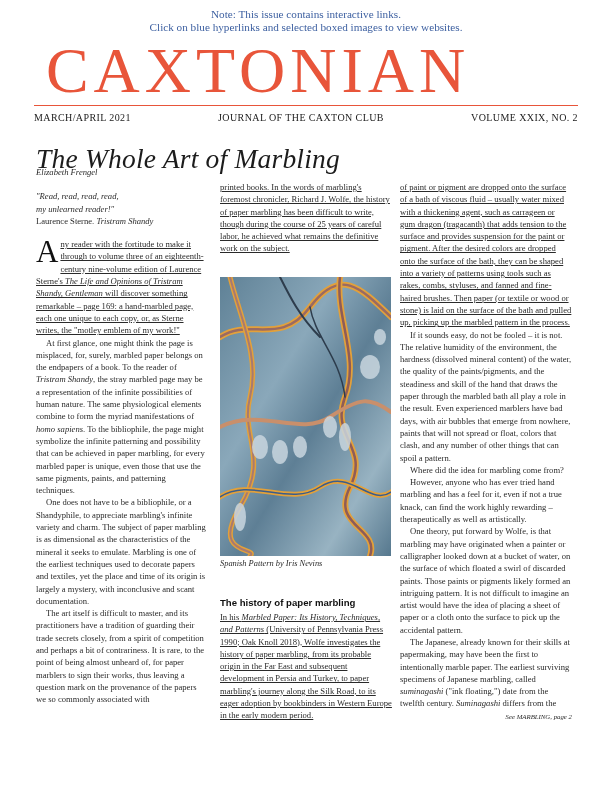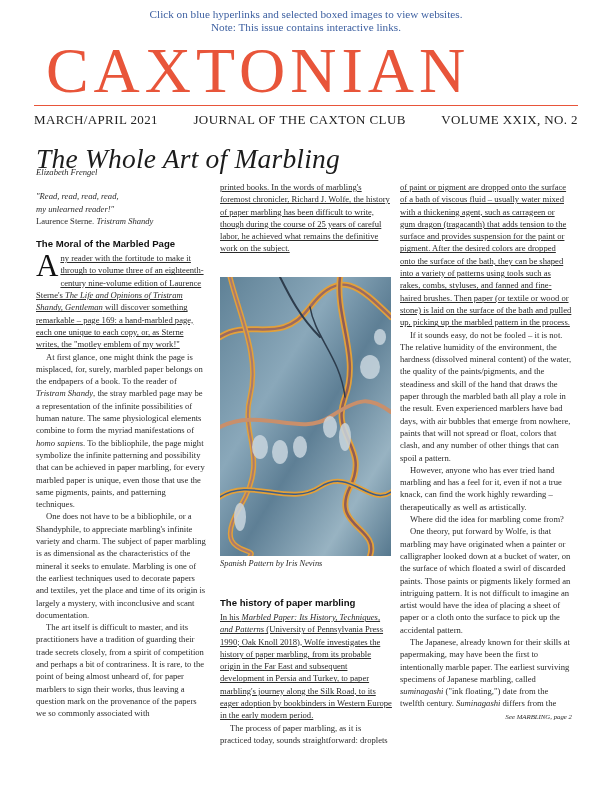--- a/index.html
+++ b/index.html
@@ -1,20 +1,20 @@
 <!DOCTYPE html>
 <html><head>
 <meta charset="utf-8">
 <style>
   html, body { margin: 0; padding: 0; background: #ffffff; }
   body { width: 612px; height: 792px; position: relative; overflow: hidden; font-family: "Liberation Serif", "DejaVu Serif", serif; color: #222; }
   .note { position: absolute; top: 8px; left: 0; width: 612px; text-align: center; color: #3c5fa0; font-size: 11.2px; line-height: 13px; }
   .masthead { position: absolute; top: 36px; left: 0; width: 516px; text-align: center; color: #e8553a; font-size: 64px; letter-spacing: 5px; line-height: 70px; font-family: "Liberation Serif", "DejaVu Serif", serif; }
   .rule { position: absolute; top: 105px; left: 34px; width: 544px; height: 1px; background: #e8553a; }
-  .dateline { position: absolute; top: 112px; left: 34px; width: 544px; font-size: 13px; letter-spacing: 0.4px; color: #222; display: flex; justify-content: space-between; text-transform: uppercase; }
+  .dateline { position: absolute; top: 112px; left: 34px; width: 544px; font-size: 10px; letter-spacing: 0.4px; color: #222; display: flex; justify-content: space-between; text-transform: uppercase; }
   .title { position: absolute; top: 143px; left: 36px; font-size: 27.5px; font-style: italic; font-weight: normal; color: #1c1c1c; letter-spacing: 0.2px; }
   .col { position: absolute; font-size: 8.6px; line-height: 12.3px; color: #2a2a2a; text-align: left; }
   .col p { margin: 0; text-indent: 10px; }
   .col p.noindent { text-indent: 0; text-decoration: underline; }
   .col1 { left: 36px; top: 166px; width: 170px; }
   .col2 { left: 220px; top: 181px; width: 172px; }
   .col3 { left: 400px; top: 181px; width: 172px; }
   .byline { font-style: italic; margin-bottom: 12px; }
   .epi { margin-bottom: 11px; }
   .epi .it { font-style: italic; }
@@ -23,42 +23,41 @@
   .it { font-style: italic; }
   .photo { position: absolute; left: 220px; top: 277px; width: 171px; height: 279px; overflow: hidden; background: #6e8fa3; }
   .caption { position: absolute; left: 220px; top: 559px; font-size: 8.4px; font-style: italic; color: #2a2a2a; text-align: right; }
   .col2b { left: 220px; top: 597px; width: 172px; }
   .see { text-align: right; font-style: italic; font-size: 6.8px; margin-top: 1px; }
 </style>
 </head>
 <body>
 
 <div class="note">
+  <div>Note: This issue contains interactive links.</div>
   <div>Click on blue hyperlinks and selected boxed images to view websites.</div>
-  <div>Note: This issue contains interactive links.</div>
 </div>
 
 <div class="masthead">CAXTONIAN</div>
 <div class="rule"></div>
 <div class="dateline">
   <span>MARCH/APRIL 2021</span>
   <span>JOURNAL OF THE CAXTON CLUB</span>
   <span>VOLUME XXIX, NO. 2</span>
 </div>
 
 <div class="title">The Whole Art of Marbling</div>
 
 <div class="col col1">
   <div class="byline">Elizabeth Frengel</div>
   <div class="epi">
     <div class="it">"Read, read, read, read,</div>
     <div class="it">my unlearned reader!"</div>
     <div><span>Laurence Sterne. </span><span class="it">Tristram Shandy</span></div>
   </div>
-  <div class="h2">The Moral of the Marbled Page</div>
   <p class="noindent"><span class="dropcap">A</span><span>ny reader with the fortitude to make it through to volume three of an eighteenth-century nine-volume edition of Laurence Sterne's </span><span class="it">The Life and Opinions of Tristram Shandy, Gentleman</span><span> will discover something remarkable – page 169: a hand-marbled page, each one unique to each copy, or, as Sterne writes, the "motley emblem of my work!"</span></p>
   <p><span>At first glance, one might think the page is misplaced, for, surely, marbled paper belongs on the endpapers of a book. To the reader of </span><span class="it">Tristram Shandy</span><span>, the stray marbled page may be a representation of the infinite possibilities of human nature. The same physiological elements combine to form the myriad manifestations of </span><span class="it">homo sapiens</span><span>. To the bibliophile, the page might symbolize the infinite patterning and possibility that can be achieved in paper marbling, for every marbled paper is unique, even those that use the same pigments, paints, and patterning techniques.</span></p>
   <p>One does not have to be a bibliophile, or a Shandyphile, to appreciate marbling's infinite variety and charm. The subject of paper marbling is as dimensional as the characteristics of the mineral it seeks to emulate. Marbling is one of the earliest techniques used to decorate papers and textiles, yet the place and time of its origin is largely a mystery, with inconclusive and scant documentation.</p>
   <p>The art itself is difficult to master, and its practitioners have a tradition of guarding their trade secrets closely, from a spirit of competition and perhaps a bit of contrariness. It is rare, to the point of being almost unheard of, for paper marblers to sign their works, thus leaving a question mark on the provenance of the papers we so commonly associated with</p>
 </div>
 
 <div class="col col2">
   <p class="noindent">printed books. In the words of marbling's foremost chronicler, Richard J. Wolfe, the history of paper marbling has been difficult to write, though during the course of 25 years of careful labor, he achieved what remains the definitive work on the subject.</p>
 </div>
 
@@ -97,24 +96,23 @@
       <ellipse cx="160" cy="60" rx="6" ry="8"></ellipse>
       <ellipse cx="20" cy="240" rx="6" ry="14"></ellipse>
     </g>
   </svg>
 </div>
 <div class="caption">Spanish Pattern by Iris Nevins</div>
 
 <div class="col col2b">
   <div class="h2">The history of paper marbling</div>
   <p class="noindent"><span>In his </span><span class="it">Marbled Paper: Its History, Techniques, and Patterns</span><span> (University of Pennsylvania Press 1990; Oak Knoll 2018), Wolfe investigates the history of paper marbling, from its probable origin in the Far East and subsequent development in Persia and Turkey, to paper marbling's journey along the Silk Road, to its eager adoption by bookbinders in Western Europe in the early modern period.</span></p>
-  <p>The process of paper marbling, as it is practiced today, sounds straightforward: droplets</p>
 </div>
 
 <div class="col col3">
   <p class="noindent">of paint or pigment are dropped onto the surface of a bath of viscous fluid – usually water mixed with a thickening agent, such as carrageen or gum dragon (tragacanth) that adds tension to the surface and provides suspension for the paint or pigment. After the desired colors are dropped onto the surface of the bath, they can be shaped into a variety of patterns using tools such as rakes, combs, styluses, and fanned and fine-haired brushes. Then paper (or textile or wood or stone) is laid on the surface of the bath and pulled up, picking up the marbled pattern in the process.</p>
   <p>If it sounds easy, do not be fooled – it is not. The relative humidity of the environment, the hardness (dissolved mineral content) of the water, the quality of the paints/pigments, and the steadiness and skill of the hand that draws the paper through the marbled bath all play a role in the result. Even experienced marblers have bad days, with air bubbles that emerge from nowhere, paints that will not spread or float, colors that clash, and any number of other things that can spoil a pattern.</p>
+  <p>Where did the idea for marbling come from?</p>
   <p>However, anyone who has ever tried hand marbling and has a feel for it, even if not a true knack, can find the work highly rewarding – therapeutically as well as artistically.</p>
-  <p>Where did the idea for marbling come from?</p>
   <p>One theory, put forward by Wolfe, is that marbling may have originated when a painter or calligrapher looked down at a bucket of water, on the surface of which floated a swirl of discarded paints. Those paints or pigments likely formed an intriguing pattern. It is not difficult to imagine an artist would have the idea of placing a sheet of paper or a cloth onto the surface to pick up the accidental pattern.</p>
   <p><span>The Japanese, already known for their skills at papermaking, may have been the first to intentionally marble paper. The earliest surviving specimens of Japanese marbling, called </span><span class="it">suminagashi</span><span> ("ink floating,") date from the twelfth century. </span><span class="it">Suminagashi</span><span> differs from the</span></p>
   <div class="see">See MARBLING, page 2</div>
 </div>
 
 </body></html>

